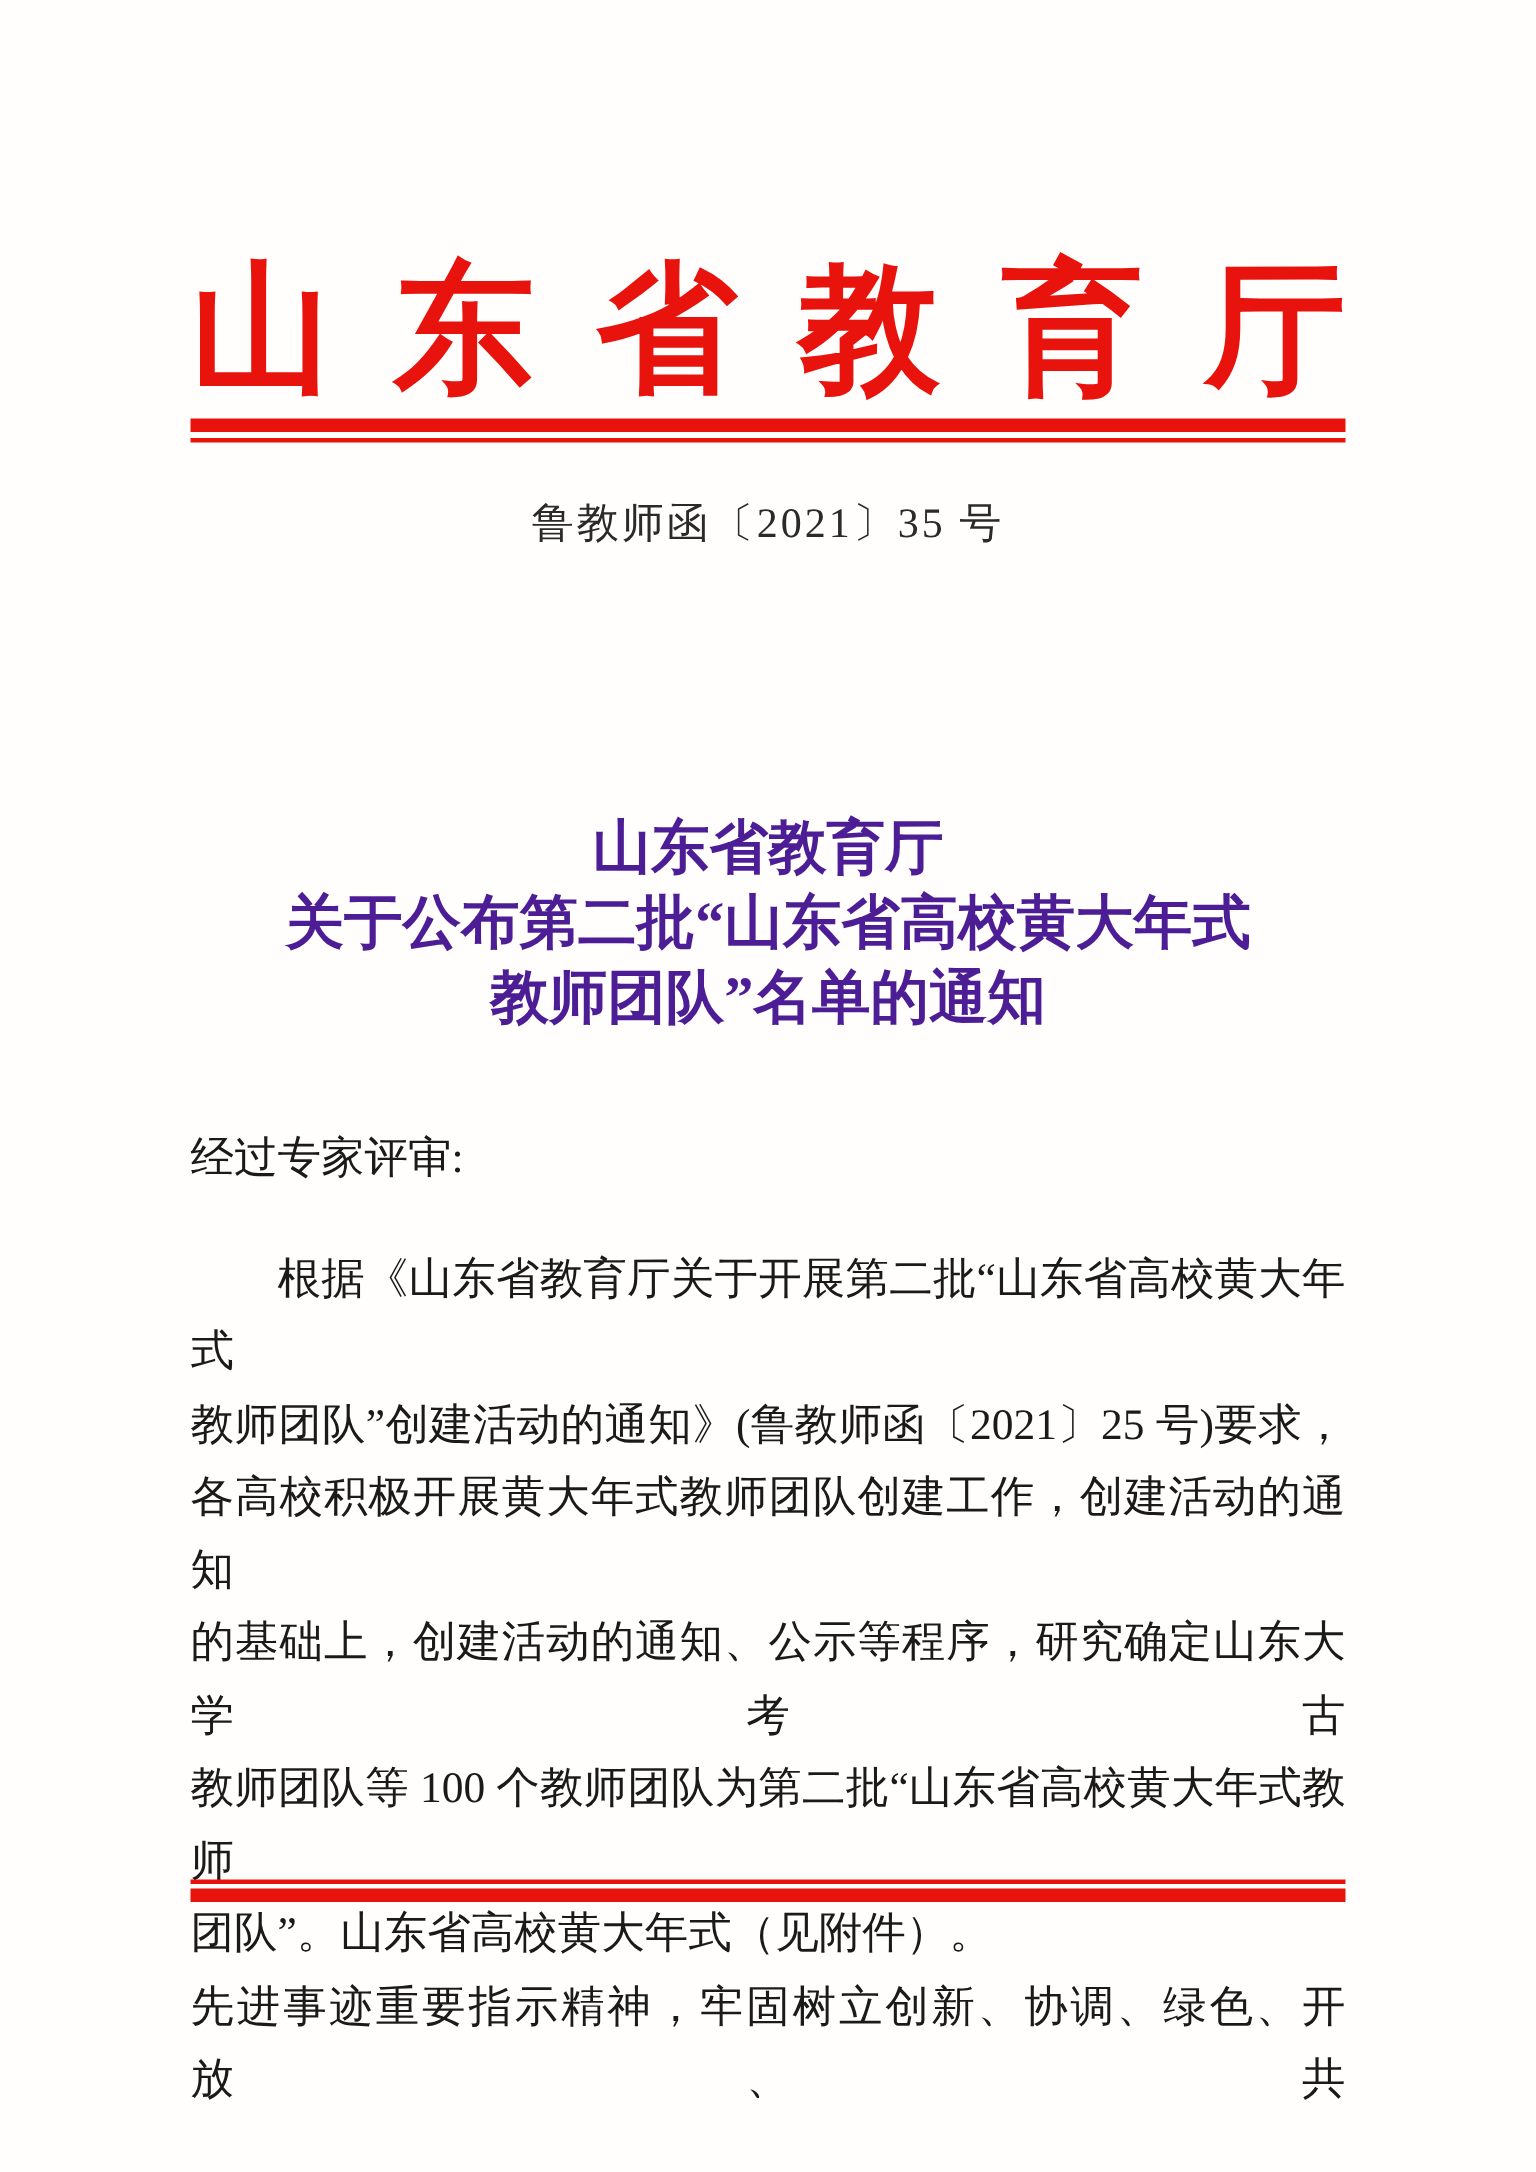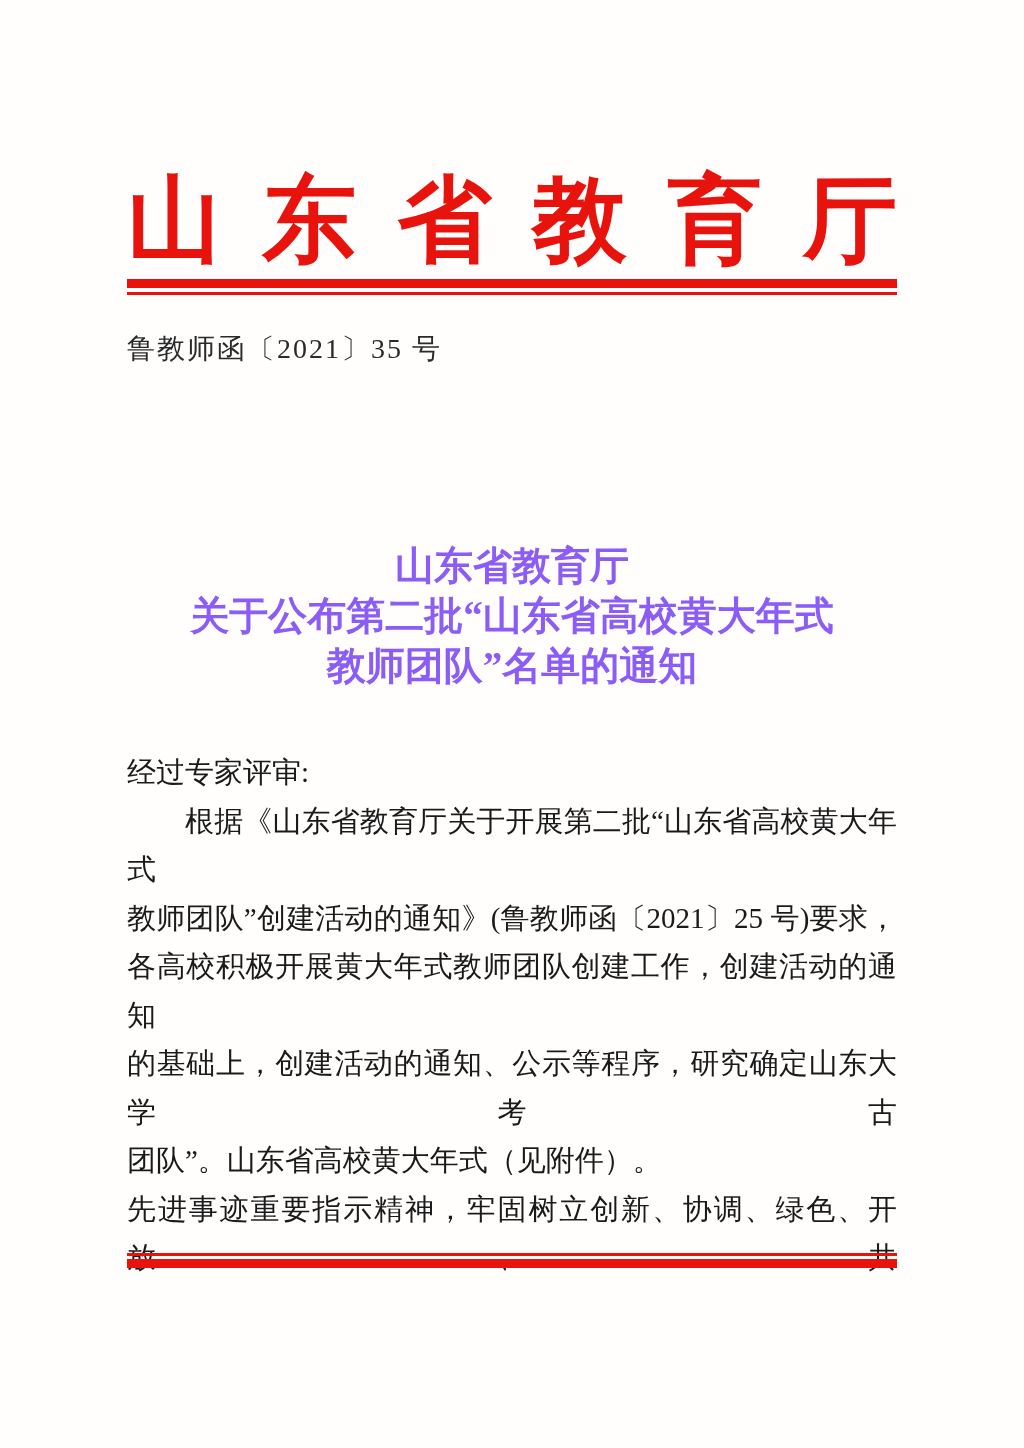--- a/index.html
+++ b/index.html
@@ -40,54 +40,54 @@
   .rule-top-thick  { top: 279px;  height: 9px; }
   .rule-top-thin   { top: 292px;  height: 3px; }
   .rule-bot-thin   { top: 1253px; height: 3px; }
   .rule-bot-thick  { top: 1259px; height: 9px; }
   
   .doc-number {
     position: absolute;
     left: 127px;
     top: 330px;
     width: 770px;
-    text-align: left;
+    text-align: center;
     font-size: 28px;
     letter-spacing: 2px;
     color: #2a2a2a;
   }
   
   .notice-title {
     position: absolute;
     left: 107px;
     top: 541px;
     width: 810px;
     text-align: center;
     font-size: 39px;
     line-height: 50px;
     font-weight: bold;
-    color: #8b5cf6;
+    color: #4c1d95;
   }
   
   .body-text {
     position: absolute;
     left: 127px;
     top: 748px;
     width: 770px;
     font-size: 29px;
     line-height: 48.5px;
     color: #1a1a1a;
   }
   .bline { width: 100%; }
   .bline.fill {
     text-align: justify;
     text-align-last: justify;
     text-justify: inter-character;
   }
-  .bline.indent { text-indent: 2em; }
+  .bline.indent { text-indent: 2em; margin-top: 32px; }
 </style>
 </head>
 <body>
 
 <div class="page">
 
   <div class="agency-title">
     <span>山</span>
     <span>东</span>
     <span>省</span>
@@ -106,20 +106,21 @@
     <div>关于公布第二批“山东省高校黄大年式</div>
     <div>教师团队”名单的通知</div>
   </div>
 
   <div class="body-text">
     <div class="bline">经过专家评审:</div>
     <div class="bline indent fill">根据《山东省教育厅关于开展第二批“山东省高校黄大年式</div>
     <div class="bline fill">教师团队”创建活动的通知》(鲁教师函〔2021〕25 号)要求，</div>
     <div class="bline fill">各高校积极开展黄大年式教师团队创建工作，创建活动的通知</div>
     <div class="bline fill">的基础上，创建活动的通知、公示等程序，研究确定山东大学考古</div>
+    <div class="bline fill">教师团队等 100 个教师团队为第二批“山东省高校黄大年式教师</div>
     <div class="bline">团队”。山东省高校黄大年式（见附件）。</div>
     <div class="bline fill">先进事迹重要指示精神，牢固树立创新、协调、绿色、开放、共</div>
 
   </div>
 
   <div class="rule rule-bot-thin"></div>
   <div class="rule rule-bot-thick"></div>
 
 </div>
 

